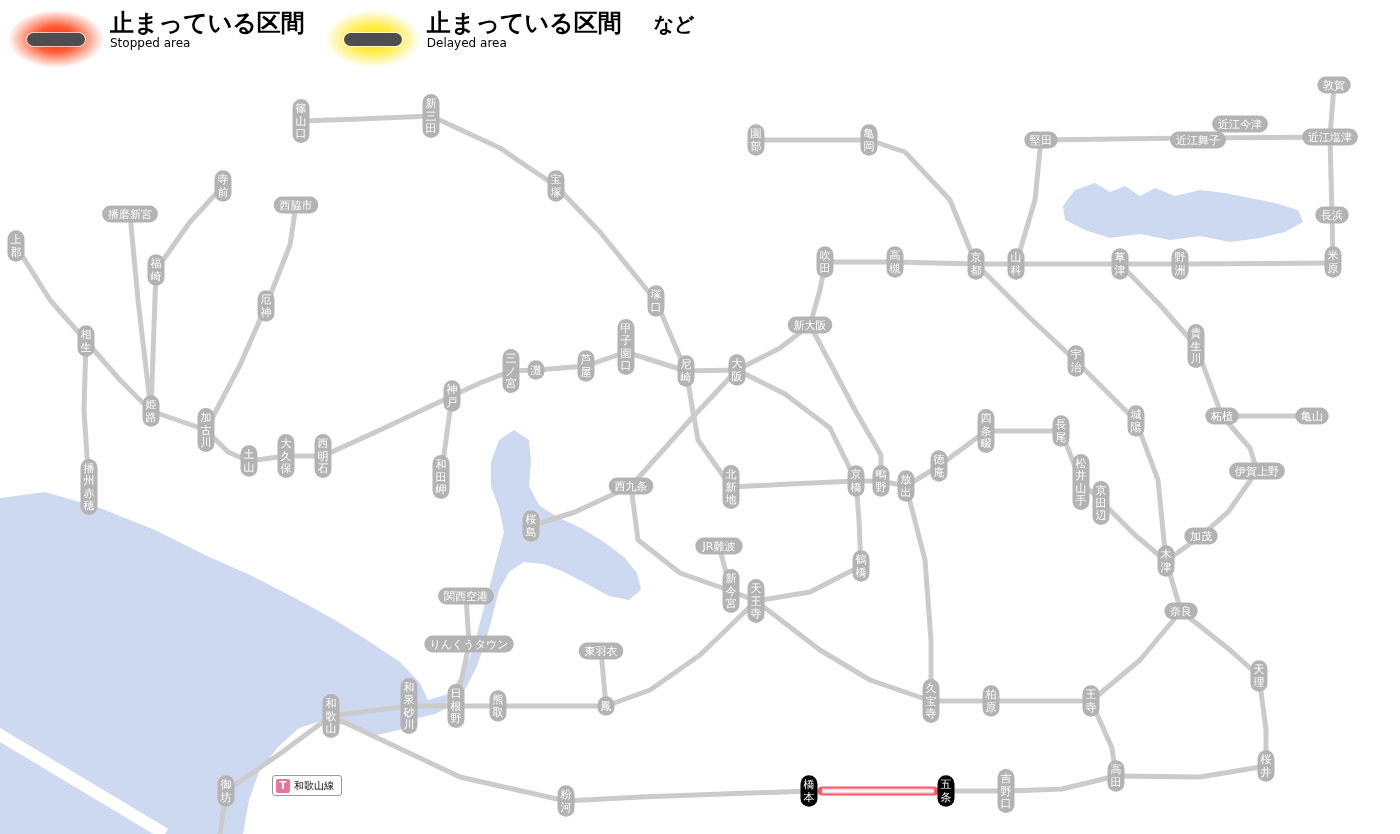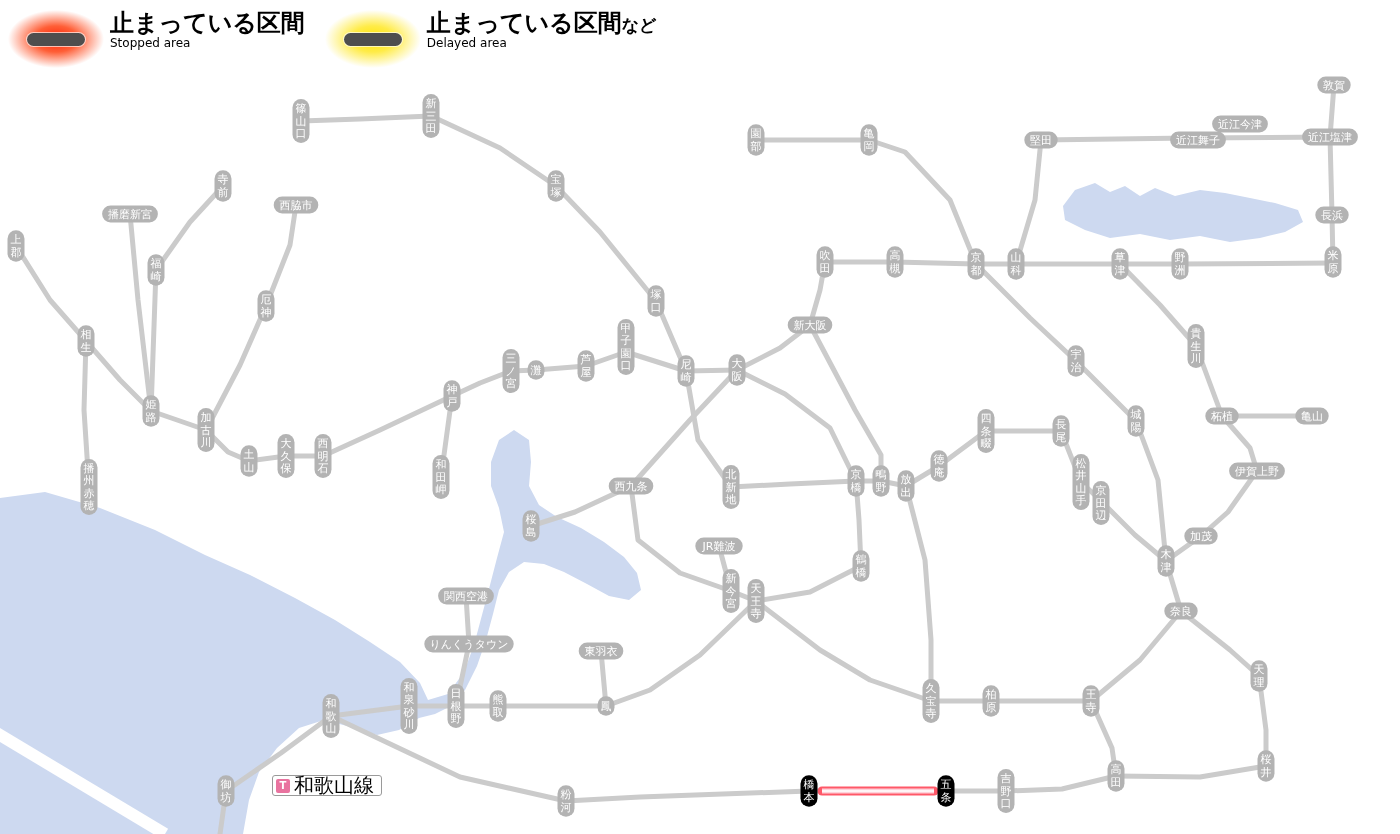--- a/index.html
+++ b/index.html
@@ -11,29 +11,29 @@
   
   .legend{position:absolute;left:8px;top:10px;display:flex;align-items:flex-start;}
   .legend-item{display:flex;align-items:flex-start;}
   .legend-item + .legend-item{margin-left:20px;}
   .glow{width:96px;height:58px;display:flex;align-items:center;justify-content:center;flex:0 0 auto;}
   .glow-red{background:radial-gradient(closest-side,rgba(255,30,0,.98),rgba(255,55,5,.8) 45%,rgba(255,90,30,0) 100%);}
   .glow-yellow{background:radial-gradient(closest-side,rgba(255,228,0,.98),rgba(255,232,40,.85) 45%,rgba(255,245,120,0) 100%);}
   .bar{width:58px;height:13px;background:#4e4e4e;border-radius:7px;box-shadow:0 0 0 1px rgba(255,255,255,.65);}
   .legend-text{margin-left:6px;}
   .legend-title{font-size:24px;font-weight:bold;color:#000;line-height:1.1;white-space:nowrap;}
-  .legend-title .suffix{font-size:17px;}
+  .legend-title .suffix{font-size:20px;margin-left:32px;}
   .legend-sub{font-size:12px;color:#000;line-height:1.2;}
 
   
   .line-badge{position:absolute;left:272px;top:775px;height:21px;display:inline-flex;align-items:center;
               background:#fff;border:1px solid #9a9a9a;border-radius:3px;padding:0 7px 0 3px;box-sizing:border-box;}
   .badge-symbol{width:14px;height:14px;background:#e9739f;color:#fff;font-size:10px;font-weight:bold;
                 display:flex;align-items:center;justify-content:center;border-radius:2px;margin-right:4px;}
-  .badge-name{font-size:20px;color:#000;white-space:nowrap;}
+  .badge-name{font-size:10px;color:#000;white-space:nowrap;}
 </style>
 </head>
 <body>
 
 <div class="stage">
   <svg id="map-svg" width="1400" height="834" viewBox="0 0 1400 834">
       <defs>
         <filter id="red-glow" x="-100%" y="-500%" width="300%" height="1100%">
           <feGaussianBlur stdDeviation="6"></feGaussianBlur>
         </filter>

